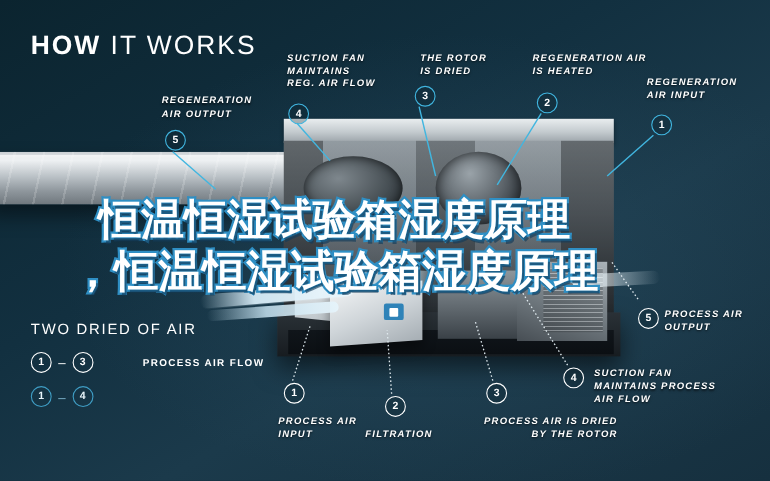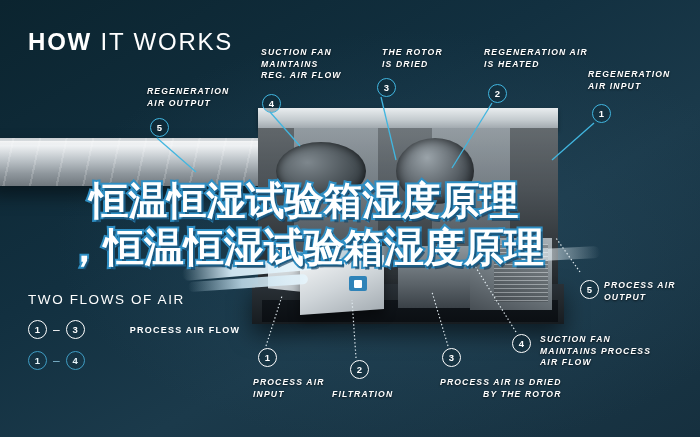--- a/index.html
+++ b/index.html
@@ -287,21 +287,21 @@
 INPUT</div>
       <div class="marker" style="left: 258px; top: 348px;">1</div>
       <div class="clabel" style="left: 332px; top: 389px;">FILTRATION</div>
       <div class="marker" style="left: 350px; top: 360px;">2</div>
       <div class="clabel" style="left: 440px; top: 377px; text-align: right;">PROCESS AIR IS DRIED
 BY THE ROTOR</div>
       <div class="marker" style="left: 442px; top: 348px;">3</div>
     </div>
 
   <div class="legend">
-    <div class="legend-title">TWO FLOWS OF AIR</div>
+    <div class="legend-title">TWO DRIED OF AIR</div>
     <div id="legend-rows">
         <div class="legend-row">
           <div class="legend-chip">1</div>
           <span class="legend-dash">–</span>
           <div class="legend-chip">3</div>
           <span class="legend-text">PROCESS AIR FLOW</span>
         </div>
         <div class="legend-row cyan">
           <div class="legend-chip">1</div>
           <span class="legend-dash">–</span>

